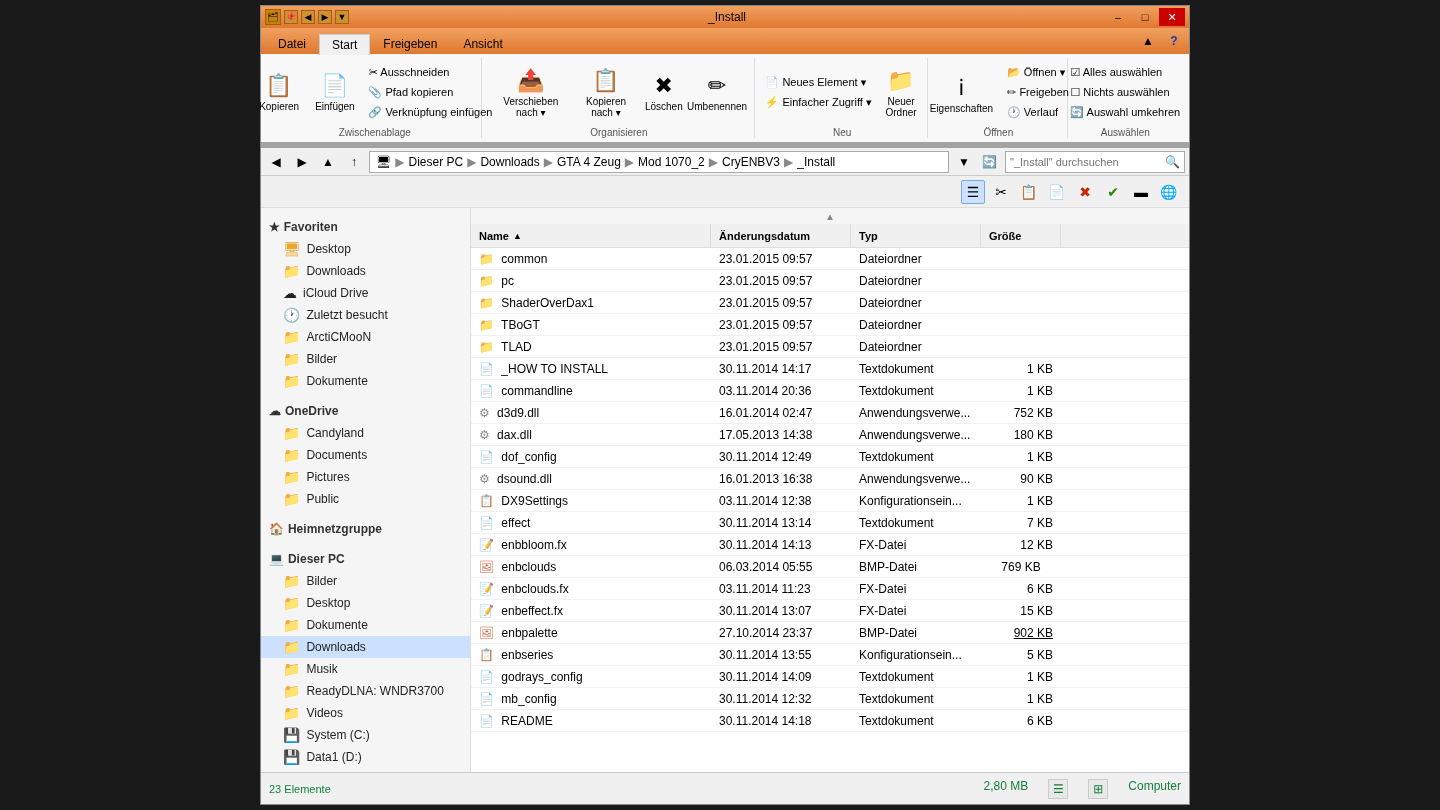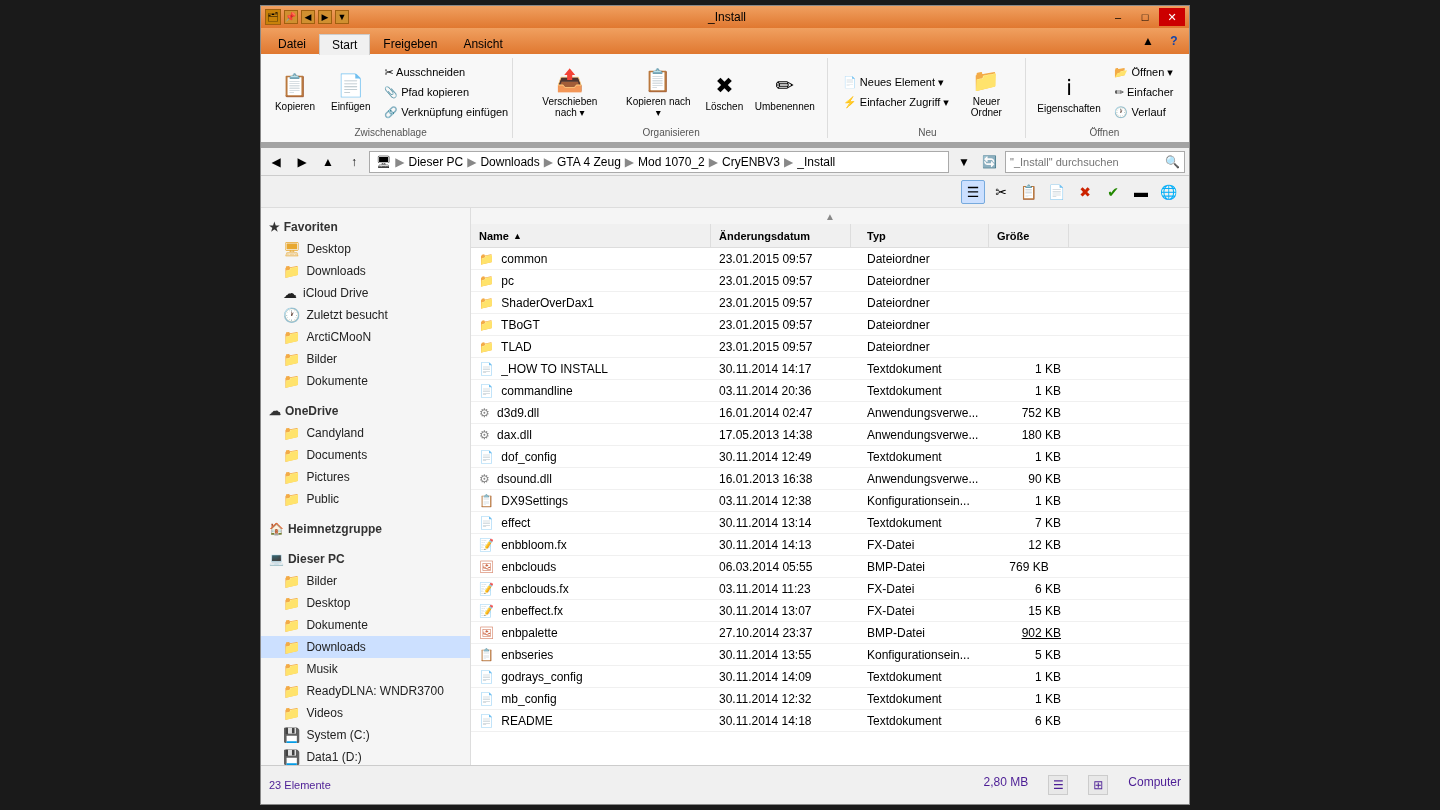--- a/index.html
+++ b/index.html
@@ -278,49 +278,49 @@
       font-size: 11px;
       font-weight: 600;
       border-right: 1px solid #ddd;
       height: 100%;
       display: flex;
       align-items: center;
       cursor: pointer;
     }
     .col-name { width: 240px; flex-shrink: 0; }
     .col-date { width: 140px; flex-shrink: 0; }
-    .col-type { width: 130px; flex-shrink: 0; margin-left: 8px; }
+    .col-type { width: 130px; flex-shrink: 0; }
     .col-size { width: 80px; flex-shrink: 0; }
     .col-sort-arrow { margin-left: 4px; font-size: 9px; }
 
     .file-row {
       display: flex;
       align-items: center;
       height: 22px;
       border-bottom: 1px solid #f0f0f0;
       cursor: pointer;
     }
     .file-cell {
       padding: 0 8px;
       font-size: 12px;
       overflow: hidden;
       text-overflow: ellipsis;
       white-space: nowrap;
     }
 
     
     .status-bar {
-      height: 39px;
+      height: 32px;
       background: #f0f0f0;
       border-top: 1px solid #ccc;
       display: flex;
       align-items: center;
       padding: 0 8px;
       font-size: 12px;
-      color: #4c1d95;
+      color: #15803d;
     }
     .status-bar-left { flex: 1; display: flex; flex-direction: column; }
     .status-bar-right {
       display: flex;
       align-items: flex-start;
       gap: 20px;
     }
     .status-bar-line { font-size: 11px; }
     .status-view-btn {
       width: 20px; height: 20px;
@@ -427,27 +427,37 @@
       </div>
 
       <div class="ribbon-group">
         <div class="ribbon-buttons">
           <div class="ribbon-btn-large">
             <span class="icon">ℹ</span>
             <span class="label">Eigenschaften</span>
           </div>
           <div class="ribbon-small-stack">
             <div class="ribbon-btn-small">📂 Öffnen ▾</div>
-            <div class="ribbon-btn-small">✏ Einfacher</div>
+            <div class="ribbon-btn-small">✏ Freigeben</div>
             <div class="ribbon-btn-small">🕐 Verlauf</div>
           </div>
         </div>
         <div class="ribbon-group-label">Öffnen</div>
       </div>
 
+      <div class="ribbon-group">
+        <div class="ribbon-buttons">
+          <div class="ribbon-small-stack">
+            <div class="ribbon-btn-small">☑ Alles auswählen</div>
+            <div class="ribbon-btn-small">☐ Nichts auswählen</div>
+            <div class="ribbon-btn-small">🔄 Auswahl umkehren</div>
+          </div>
+        </div>
+        <div class="ribbon-group-label">Auswählen</div>
+      </div>
     </div>
   </div>
 
   <div class="address-bar">
     <div class="nav-btn">◀</div>
     <div class="nav-btn">▶</div>
     <div class="nav-btn">▲</div>
     <div class="nav-btn">↑</div>
     <div class="breadcrumb">
       <span>🖥</span>

